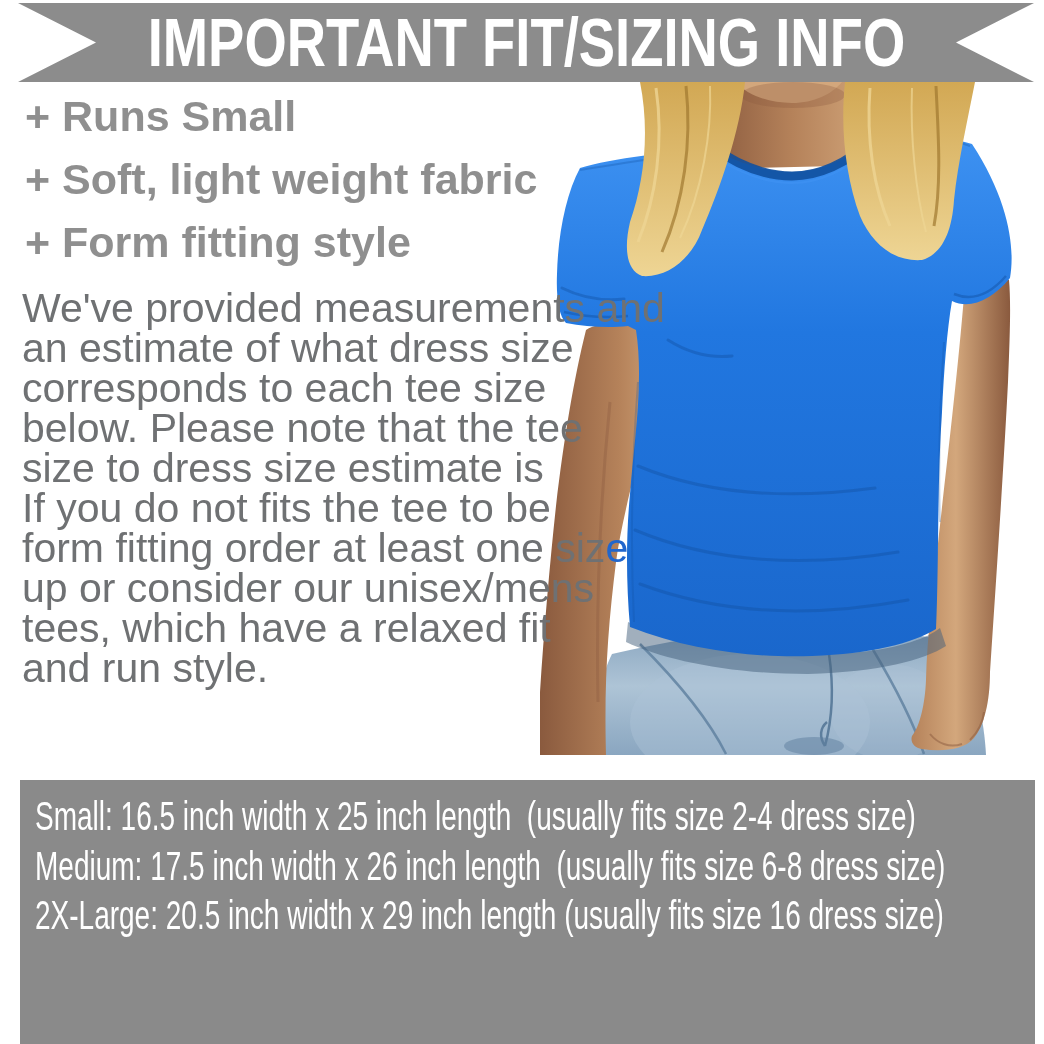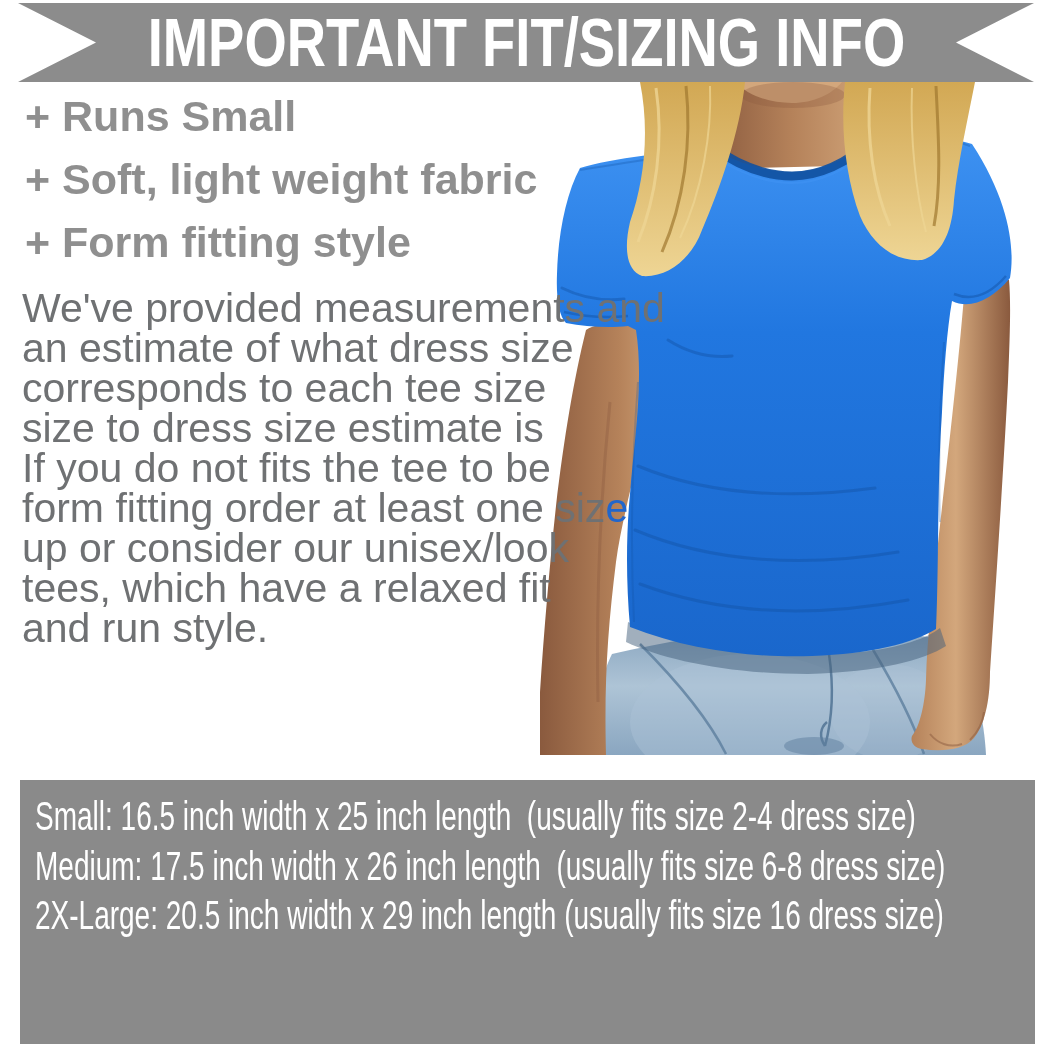--- a/index.html
+++ b/index.html
@@ -149,24 +149,25 @@
   <div class="features">
       <div class="feature-item">+ Runs Small</div>
       <div class="feature-item">+ Soft, light weight fabric</div>
       <div class="feature-item">+ Form fitting style</div>
     </div>
 
   <div class="description">
       <div class="desc-line"><span>We've provided measurements and</span></div>
       <div class="desc-line"><span>an estimate of what dress size</span></div>
       <div class="desc-line"><span>corresponds to each tee size</span></div>
+      <div class="desc-line"><span>below. Please note that the tee</span></div>
       <div class="desc-line"><span>size to dress size estimate is</span></div>
       <div class="desc-line"><span>If you do not fits the tee to be</span></div>
       <div class="desc-line"><span>form fitting order at least one siz</span><span class="accent">e</span></div>
-      <div class="desc-line"><span>up or consider our unisex/look</span></div>
+      <div class="desc-line"><span>up or consider our unisex/mens</span></div>
       <div class="desc-line"><span>tees, which have a relaxed fit</span></div>
       <div class="desc-line"><span>and run style.</span></div>
     </div>
 
   <div class="size-chart">
       <div class="size-row"><span class="cond">Small: 16.5 inch width x 25 inch length  (usually fits size 2-4 dress size)</span></div>
       <div class="size-row"><span class="cond">Medium: 17.5 inch width x 26 inch length  (usually fits size 6-8 dress size)</span></div>
       <div class="size-row"><span class="cond">2X-Large: 20.5 inch width x 29 inch length (usually fits size 16 dress size)</span></div>
     </div>
 

